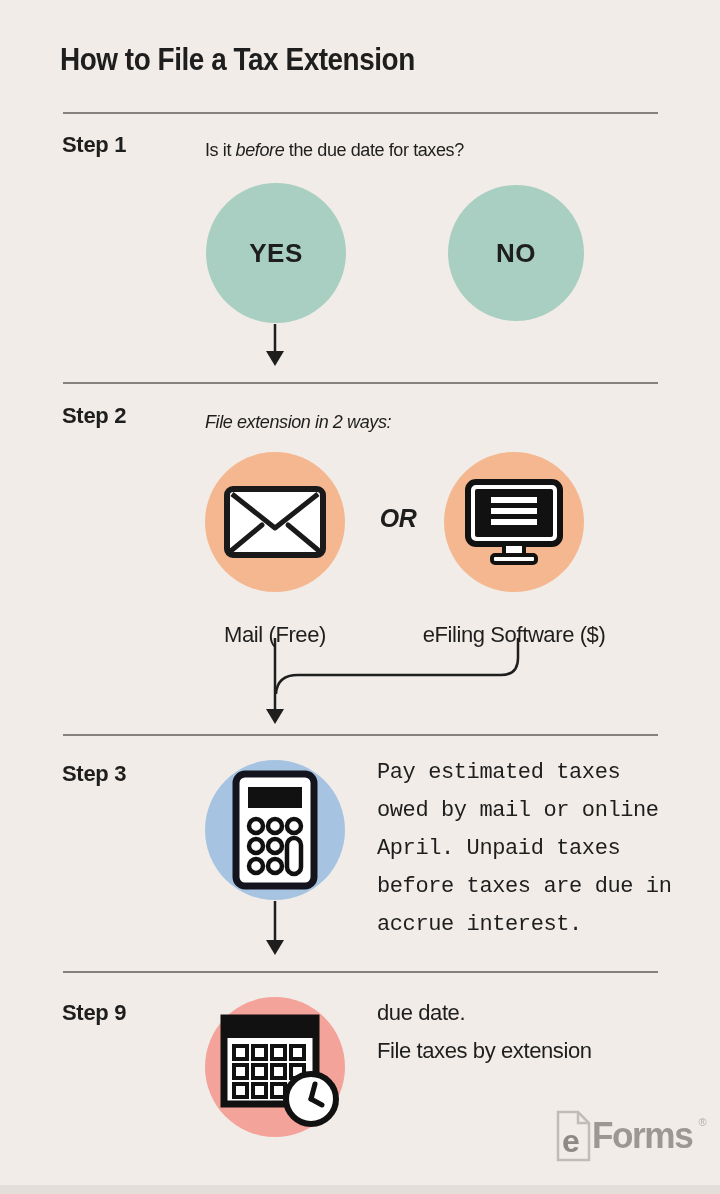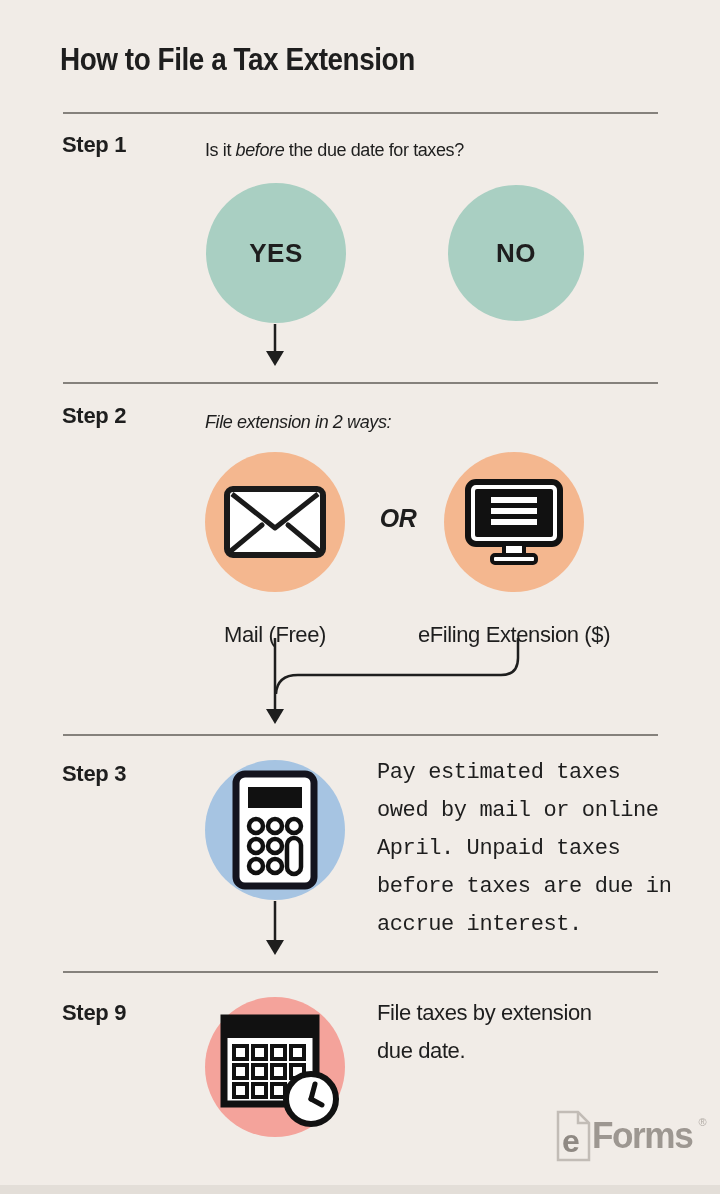--- a/index.html
+++ b/index.html
@@ -103,21 +103,21 @@
       <rect x="11" y="11" width="78" height="48" rx="2" fill="#111111"></rect>
       <rect x="27" y="19" width="46" height="6" fill="#ffffff"></rect>
       <rect x="27" y="30" width="46" height="6" fill="#ffffff"></rect>
       <rect x="27" y="41" width="46" height="6" fill="#ffffff"></rect>
       <rect x="40" y="66" width="20" height="11" fill="#ffffff" stroke="#111111" stroke-width="4"></rect>
       <rect x="28" y="77" width="44" height="8" rx="3" fill="#ffffff" stroke="#111111" stroke-width="4"></rect>
     </svg>
   </div>
 
   <div class="caption" id="mail-caption">Mail (Free)</div>
-  <div class="caption" id="efile-caption">eFiling Extension ($)</div>
+  <div class="caption" id="efile-caption">eFiling Software ($)</div>
 
   <div class="step-label" id="step3-label">Step 3</div>
   <div class="circle" id="calc-circle">
     <svg width="88" height="120" viewBox="0 0 88 120">
       <rect x="5" y="4" width="78" height="112" rx="9" fill="#ffffff" stroke="#14141e" stroke-width="7"></rect>
       <rect x="17" y="17" width="54" height="21" fill="#111111"></rect>
       <circle cx="25" cy="56" r="7" fill="#ffffff" stroke="#111111" stroke-width="4.5"></circle>
       <circle cx="44" cy="56" r="7" fill="#ffffff" stroke="#111111" stroke-width="4.5"></circle>
       <circle cx="63" cy="56" r="7" fill="#ffffff" stroke="#111111" stroke-width="4.5"></circle>
       <circle cx="25" cy="76" r="7" fill="#ffffff" stroke="#111111" stroke-width="4.5"></circle>
@@ -150,22 +150,22 @@
       <rect x="73" y="53" width="13" height="13" fill="#ffffff" stroke="#111111" stroke-width="4"></rect>
       <rect x="16" y="72" width="13" height="13" fill="#ffffff" stroke="#111111" stroke-width="4"></rect>
       <rect x="35" y="72" width="13" height="13" fill="#ffffff" stroke="#111111" stroke-width="4"></rect>
       <rect x="54" y="72" width="13" height="13" fill="#ffffff" stroke="#111111" stroke-width="4"></rect>
       <circle cx="93" cy="87" r="25" fill="#ffffff" stroke="#111111" stroke-width="6"></circle>
       <path d="M93 87 L97 72" fill="none" stroke="#111111" stroke-width="5" stroke-linecap="round"></path>
       <path d="M93 87 L104 93" fill="none" stroke="#111111" stroke-width="5" stroke-linecap="round"></path>
     </svg>
   </div>
   <div class="text-block" id="step4-text">
+    <div>due date.</div>
     <div>File taxes by extension</div>
-    <div>due date.</div>
   </div>
 
   <svg class="flow-svg" width="720" height="1194" viewBox="0 0 720 1194">
     <g stroke="#1e1e1e" stroke-width="2.5" fill="none">
       <path d="M275 324 L275 352"></path>
       <path d="M275 638 L275 710"></path>
       <path d="M518 638 L518 658 Q518 675 501 675 L298 675 Q277 675 276 694"></path>
       <path d="M275 901 L275 941"></path>
     </g>
     <g fill="#1e1e1e" stroke="none">

